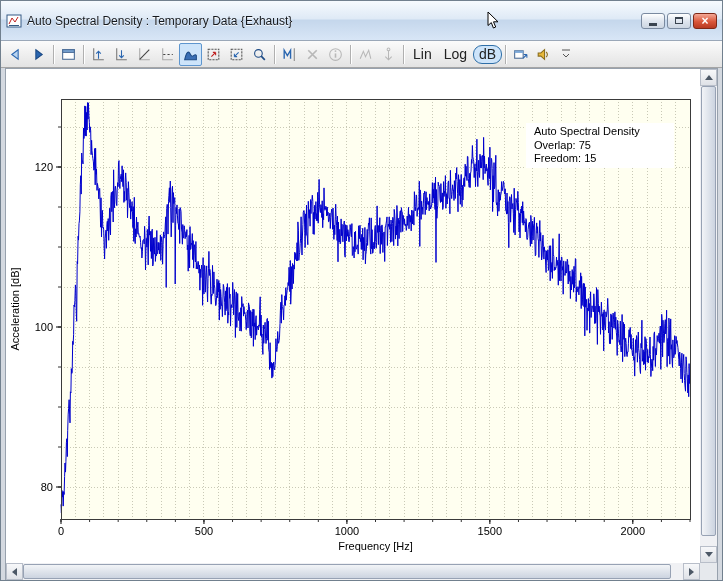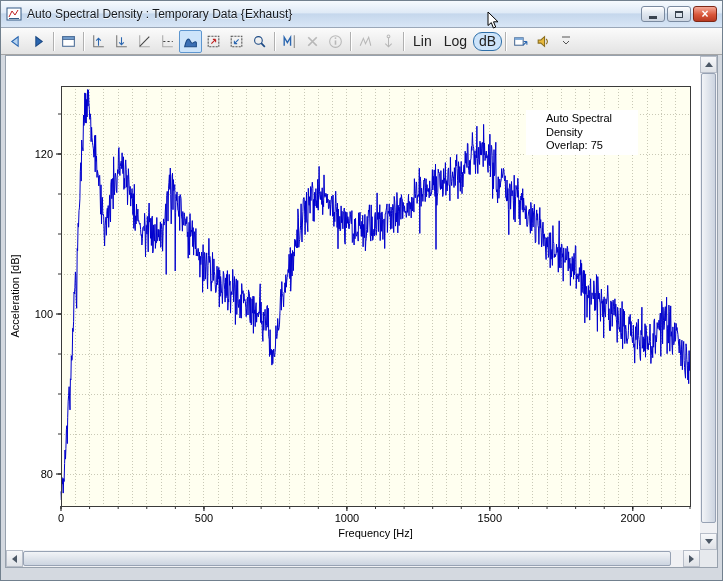--- a/index.html
+++ b/index.html
@@ -3,21 +3,21 @@
 <meta charset="utf-8">
 <style>
   * { margin:0; padding:0; box-sizing:border-box; }
   body { font-family:"Liberation Sans", sans-serif; background:#fff; }
   .window {
     position:relative; width:723px; height:581px;
     border:1px solid #71808e; background:#d4d9e0; overflow:hidden;
   }
   
   .titlebar {
-    height:27px; display:flex; align-items:center; gap:5px; padding:10px 5px;
+    height:40px; display:flex; align-items:center; gap:5px; padding:10px 5px;
     background:linear-gradient(#f6fafe 0%, #dfeaf6 45%, #c5d7ec 50%, #d8e6f6 100%);
     border-bottom:1px solid #9aa7b8;
   }
   .titlebar .title {
     flex:1; font-size:12px; color:#15191e; white-space:nowrap; overflow:hidden;
     text-shadow:0 1px 0 rgba(255,255,255,.85);
   }
   .win-buttons { display:flex; gap:2px; }
   .win-btn {
     width:24px; height:16px; border-radius:3px; border:1px solid #7a8aa0;
@@ -54,22 +54,22 @@
   
   .frame { height:525px; padding:1px 5px 13px 5px; background:#d4d9e0; }
   .client {
     width:711px; height:511px; background:#fff;
     display:grid; grid-template-columns:694px 17px; grid-template-rows:494px 17px;
     box-shadow:0 0 0 1px #97a1ad;
   }
   .chart-area { position:relative; background:#fff; }
   svg text { font-family:"Liberation Sans", sans-serif; fill:#000; }
   .annotation {
-    position:absolute; left:520px; top:54px; width:112px;
-    background:#ffffff; padding:2px 20px; font-size:11px; line-height:13.5px; color:#000;
+    position:absolute; left:520px; top:54px; width:148px;
+    background:#ffffff; padding:2px 8px; font-size:11px; line-height:13.5px; color:#000;
   }
   
   .vscroll { display:flex; flex-direction:column; background:#f0f1f4; }
   .hscroll { display:flex; background:#f0f1f4; }
   .sb-btn {
     width:17px; height:17px; flex:none;
     background:linear-gradient(#f7f8fa, #dfe2e7);
     border:1px solid #b8bec9; display:flex; align-items:center; justify-content:center;
   }
   .vtrack { flex:1; position:relative; }
@@ -348,20 +348,21 @@
             <text x="47" y="262" text-anchor="end" font-size="11">100</text>
             <line x1="50" y1="98" x2="55" y2="98" stroke="#000"></line>
             <text x="47" y="102" text-anchor="end" font-size="11">120</text>
             <text x="369.5" y="481" text-anchor="middle" font-size="11">Frequency [Hz]</text>
             <text x="13" y="240" text-anchor="middle" font-size="11" transform="rotate(-90 13 240)">Acceleration [dB]</text>
             <rect x="55" y="30" width="629" height="420" fill="none" stroke="#3a3a3a" shape-rendering="crispEdges"></rect>
           </svg>
         <div class="annotation">
           <div>Auto Spectral Density</div>
           <div>Overlap: 75</div>
+          <div>Freedom: 15</div>
         </div>
       </div>
       <div class="vscroll">
         <div class="sb-btn">
             <div class="arr up"></div>
           </div>
         <div class="vtrack">
             <div class="vthumb"></div>
           </div>
         <div class="sb-btn">

